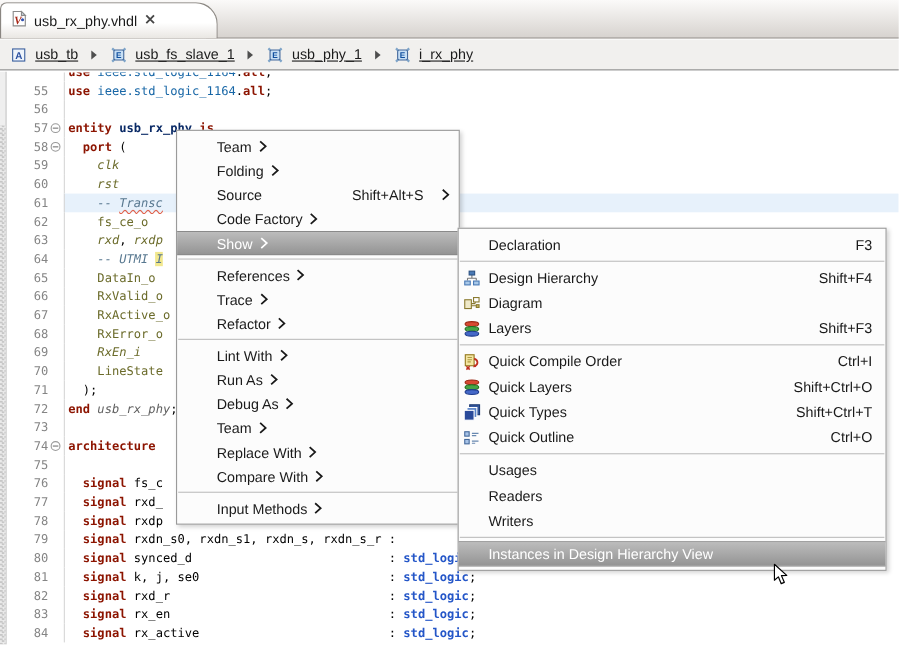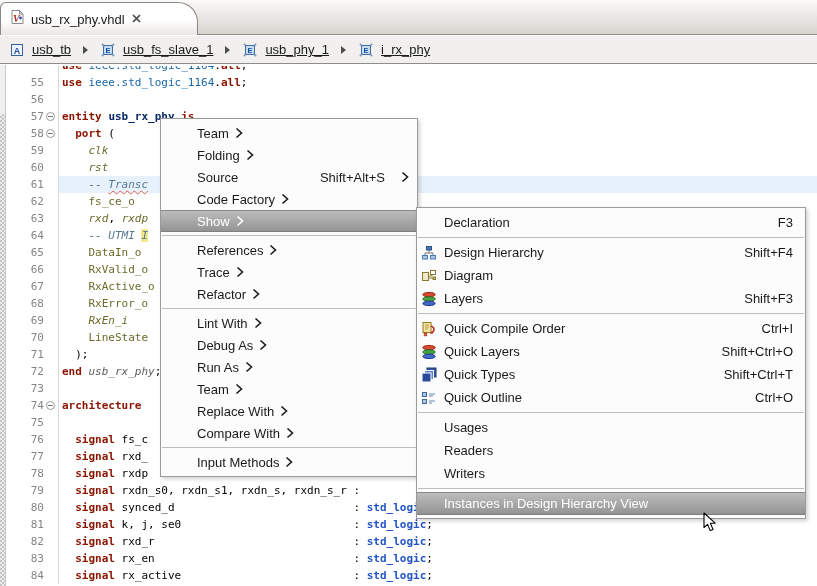--- a/index.html
+++ b/index.html
@@ -395,29 +395,29 @@
     <div class="msep"></div>
     <div class="mi noshort">
       <span class="mlabel">Lint With</span>
       <span class="marrow">
         <svg width="8" height="12" viewBox="0 0 8 12">
           <path d="M1.5 1.5 L6.5 6 L1.5 10.5" stroke="currentColor" stroke-width="1.6" fill="none"></path>
         </svg>
       </span>
     </div>
     <div class="mi noshort">
+      <span class="mlabel">Run As</span>
+      <span class="marrow">
+        <svg width="8" height="12" viewBox="0 0 8 12">
+          <path d="M1.5 1.5 L6.5 6 L1.5 10.5" stroke="currentColor" stroke-width="1.6" fill="none"></path>
+        </svg>
+      </span>
+    </div>
+    <div class="mi noshort">
       <span class="mlabel">Debug As</span>
-      <span class="marrow">
-        <svg width="8" height="12" viewBox="0 0 8 12">
-          <path d="M1.5 1.5 L6.5 6 L1.5 10.5" stroke="currentColor" stroke-width="1.6" fill="none"></path>
-        </svg>
-      </span>
-    </div>
-    <div class="mi noshort">
-      <span class="mlabel">Run As</span>
       <span class="marrow">
         <svg width="8" height="12" viewBox="0 0 8 12">
           <path d="M1.5 1.5 L6.5 6 L1.5 10.5" stroke="currentColor" stroke-width="1.6" fill="none"></path>
         </svg>
       </span>
     </div>
     <div class="mi noshort">
       <span class="mlabel">Team</span>
       <span class="marrow">
         <svg width="8" height="12" viewBox="0 0 8 12">

